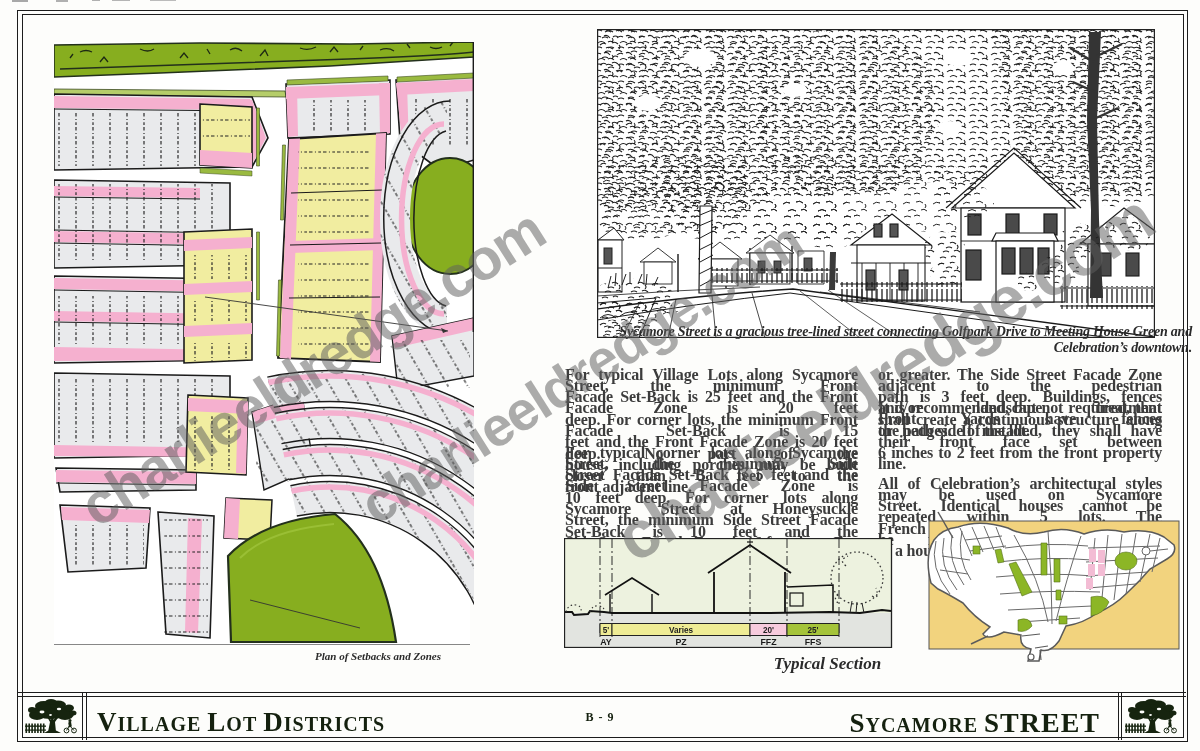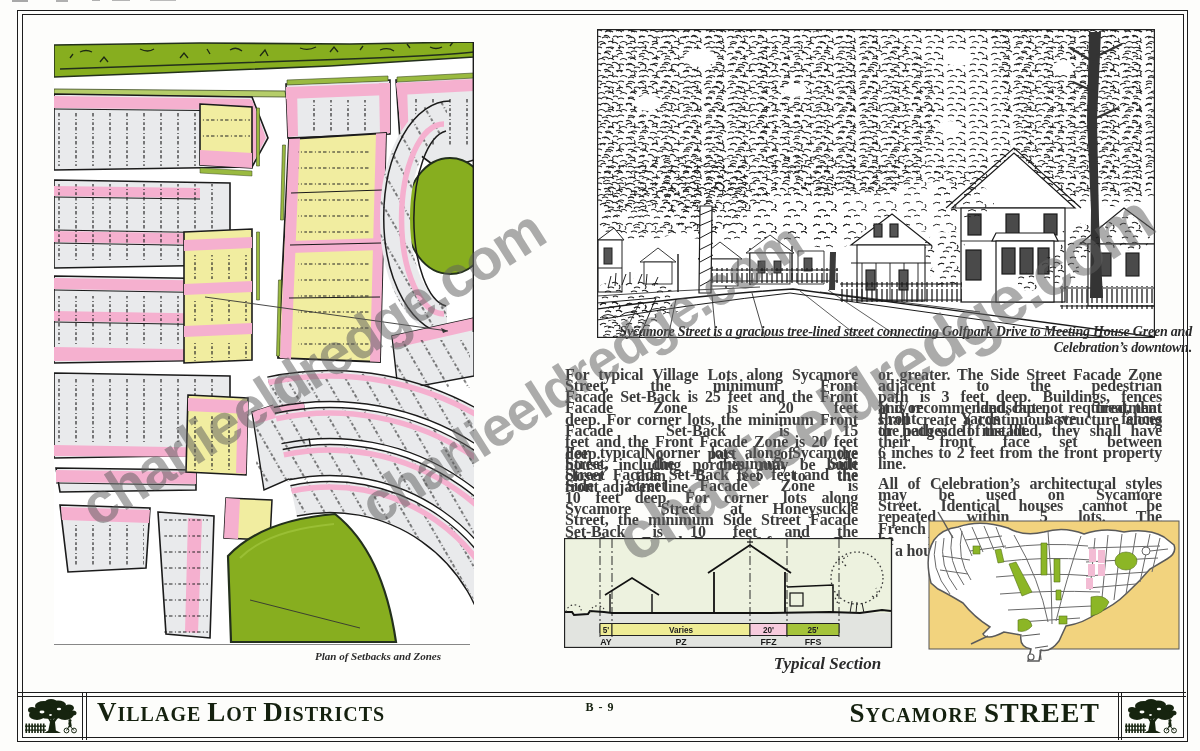--- a/index.html
+++ b/index.html
@@ -1,19 +1,19 @@
 <!DOCTYPE html>
 <html><head>
 <meta charset="utf-8">
 <style>
   html,body{margin:0;padding:0;}
   body{width:1200px;height:751px;position:relative;background:#fdfdfb;
        font-family:"Liberation Sans",sans-serif;overflow:hidden;}
   .abs{position:absolute;}
-  .ser{font-family:"Liberation Serif",serif;}
+  .ser{font-family:"Liberation Serif",serif;margin-top:10px;}
   .bodytext{font-family:"Liberation Serif",serif;font-weight:bold;color:#3c3c3c;
             font-size:16px;line-height:11.3px;letter-spacing:-0.15px;}
   .bodytext div{text-align:justify;text-align-last:justify;}
   .bodytext div.last{text-align-last:left;}
   .cap{font-family:"Liberation Serif",serif;font-style:italic;font-weight:bold;color:#2a2a2a;}
 </style>
 </head>
 <body>
 
 <div class="abs" style="left:17px;top:9.5px;width:1168.5px;height:730px;border:1.3px solid #1c1c1c;"></div>

